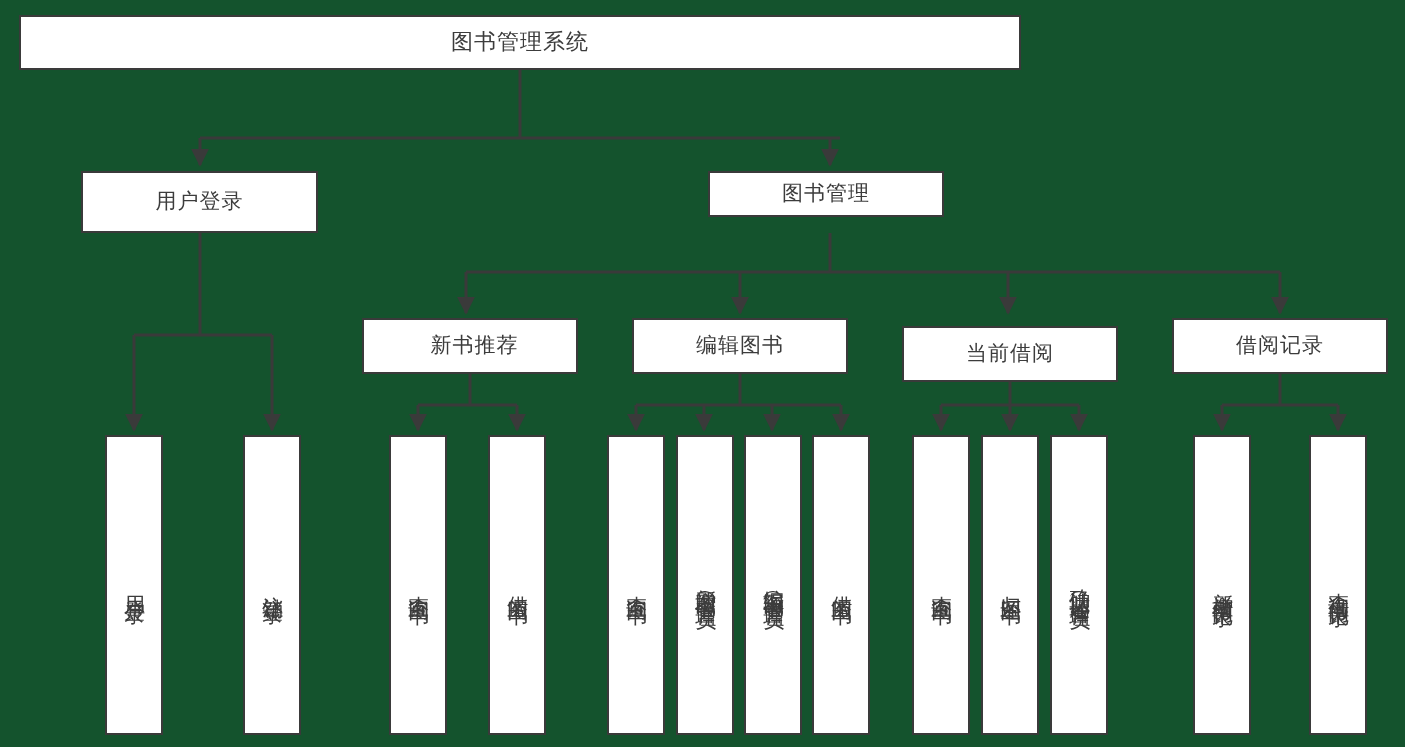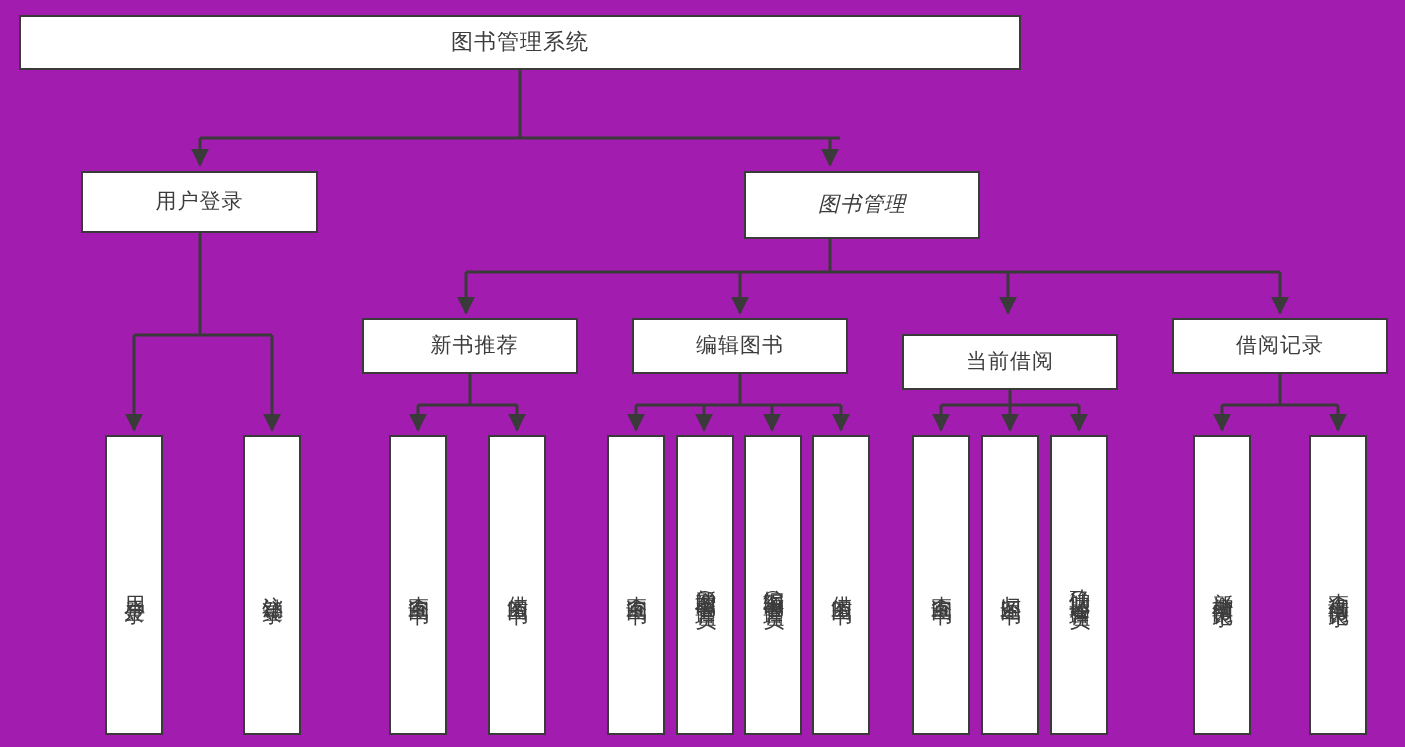--- a/index.html
+++ b/index.html
@@ -8,21 +8,21 @@
     padding: 0;
     background: #ffffff;
   }
   body {
     font-family: "DejaVu Sans", "Liberation Sans", sans-serif;
   }
   #diagram-root {
     position: relative;
     width: 1405px;
     height: 747px;
-    background: #a21caf;
+    background: #14532d;
     overflow: hidden;
   }
   #diagram-svg {
     position: absolute;
     left: 0;
     top: 0;
     width: 1405px;
     height: 747px;
   }
   .node {
@@ -116,25 +116,25 @@
       <path d="M 1280 374 L 1280 405"></path>
       <path d="M 1222 405 L 1338 405"></path>
       <path d="M 1222 405 L 1222 430" marker-end="url(#arrow)"></path>
       <path d="M 1338 405 L 1338 430" marker-end="url(#arrow)"></path>
     </g>
   </svg>
 
   <div class="node horiz root" style="left:19px; top:15px; width:1002px; height:55px;">图书管理系统</div>
 
   <div class="node horiz" style="left:81px; top:171px; width:237px; height:62px;">用户登录</div>
-  <div class="node horiz" style="left:744px; top:171px; width:236px; height:68px;font-style:italic;">图书管理</div>
+  <div class="node horiz" style="left:708px; top:171px; width:236px; height:46px;">图书管理</div>
 
   <div class="node horiz" style="left:362px; top:318px; width:216px; height:56px;padding-left:9px;">新书推荐</div>
   <div class="node horiz" style="left:632px; top:318px; width:216px; height:56px;">编辑图书</div>
-  <div class="node horiz" style="left:902px; top:334px; width:216px; height:56px;">当前借阅</div>
+  <div class="node horiz" style="left:902px; top:326px; width:216px; height:56px;">当前借阅</div>
   <div class="node horiz" style="left:1172px; top:318px; width:216px; height:56px;">借阅记录</div>
 
   <div class="node vert" style="left:105px; top:435px; width:58px; height:300px;">用户登录</div>
   <div class="node vert" style="left:243px; top:435px; width:58px; height:300px;">注销登录</div>
 
   <div class="node vert" style="left:389px; top:435px; width:58px; height:300px;">查询图书</div>
   <div class="node vert" style="left:488px; top:435px; width:58px; height:300px;">借阅图书</div>
 
   <div class="node vert" style="left:607px; top:435px; width:58px; height:300px;">查询图书</div>
   <div class="node vert" style="left:676px; top:435px; width:58px; height:300px;">新增图书（管理员）</div>

